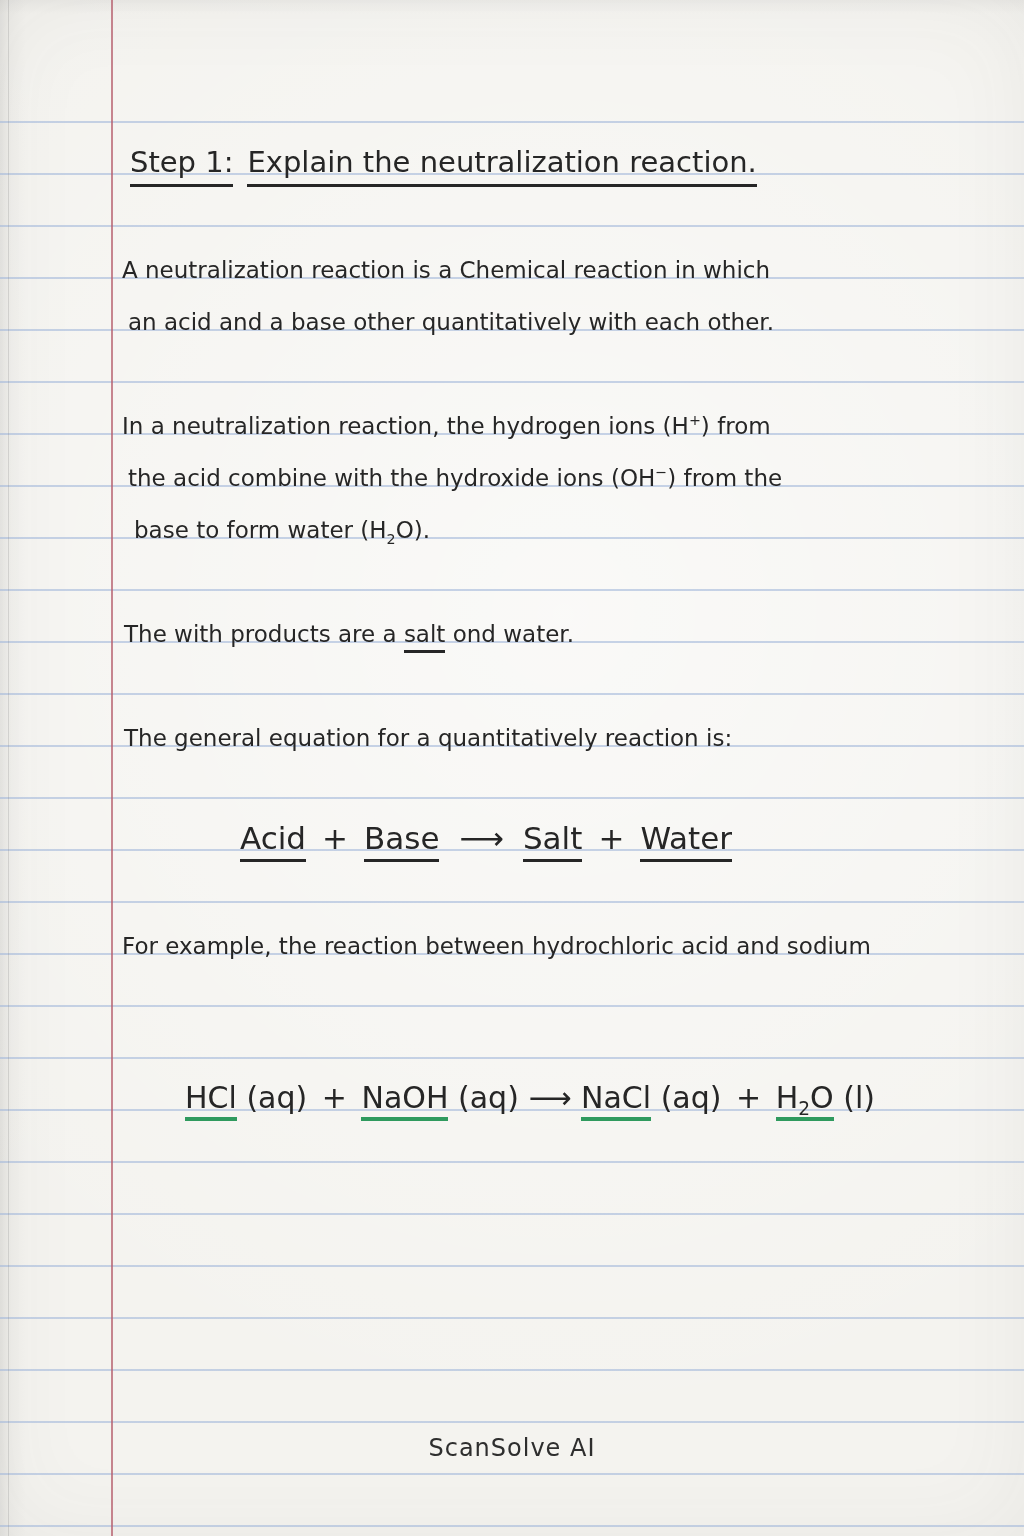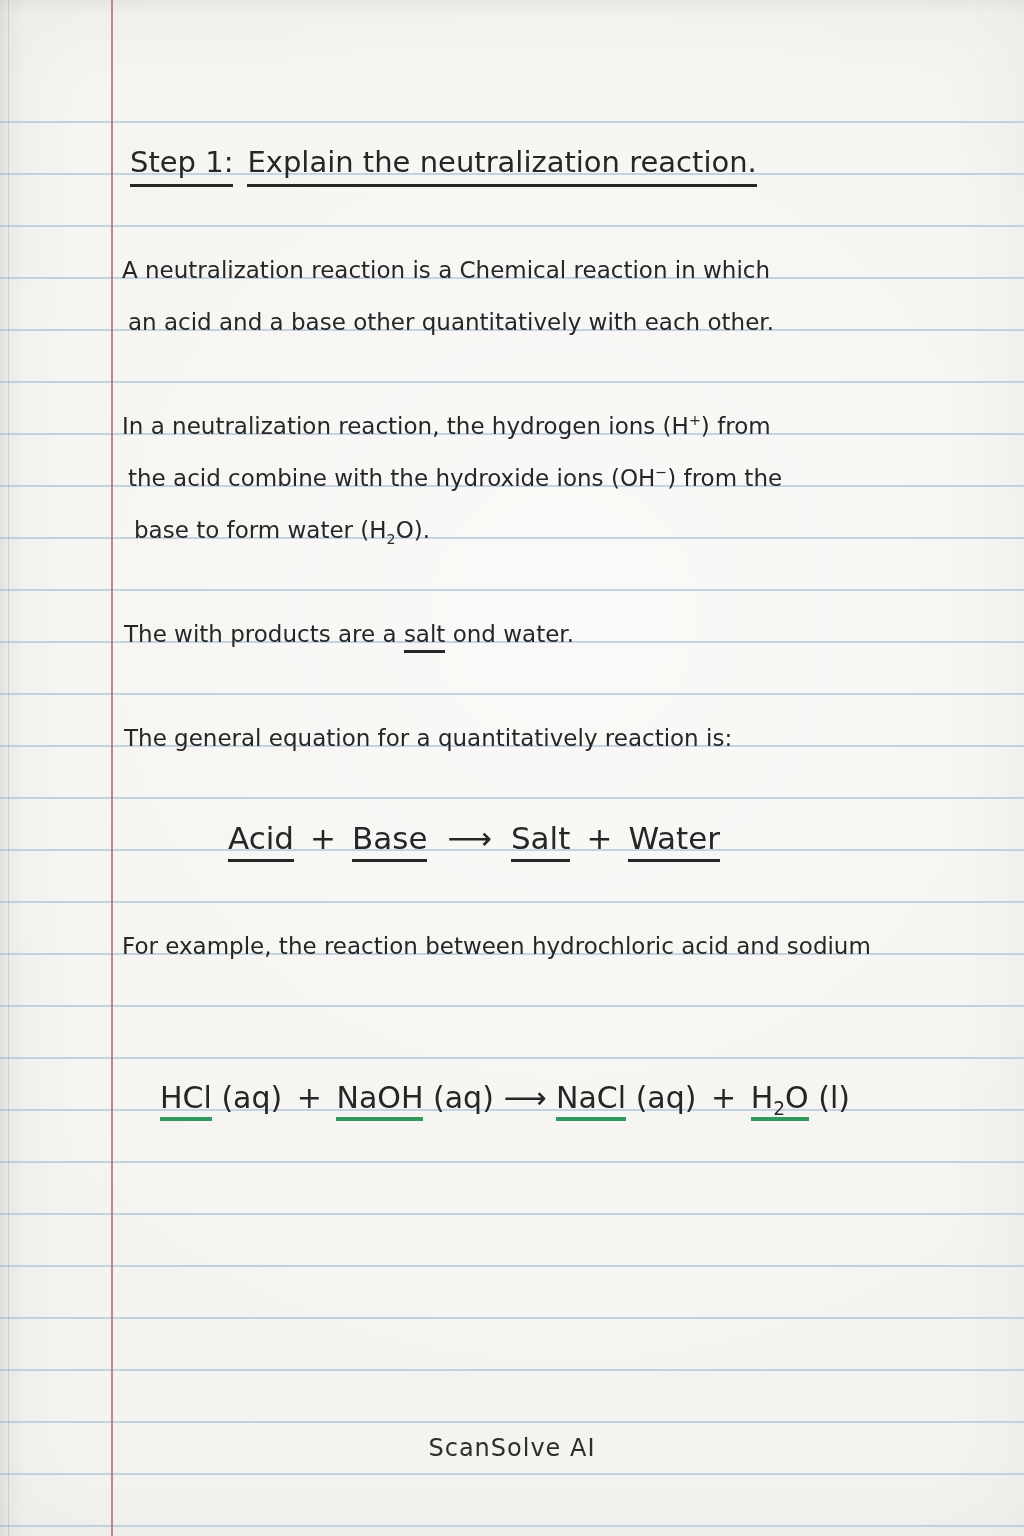--- a/index.html
+++ b/index.html
@@ -55,21 +55,21 @@
   .heading{font-size:29px;}
   .u{
     border-bottom:3px solid var(--ink);
     padding-bottom:3px;
   }
   .heading .u{padding-bottom:5px;}
   .gap-right{margin-right:14px;}
   .eq{font-size:31px;}
   .eq .op{margin:0 16px;}
   .eq .arrow{margin:0 20px;letter-spacing:-1px;}
-  .eq2{font-size:30px;}
+  .eq2{font-size:30px;margin-left:25px;}
   .eq2 .sp{margin:0 5px;}
   .gu{
     border-bottom:4px solid var(--green-underline);
     padding-bottom:2px;
   }
   sup{font-size:0.62em;vertical-align:super;line-height:0;}
   sub{font-size:0.62em;vertical-align:sub;line-height:0;}
   .indent1{padding-left:6px;}
   .indent2{padding-left:12px;}
   .footer{
@@ -106,21 +106,21 @@
   <div class="hw" style="left:124px;top:608px;">
     <span>The with products are a</span>
     <span class="u">salt</span>
     <span>ond water.</span>
   </div>
 
   <div class="hw" style="left:124px;top:712px;">
     <div>The general equation for a quantitatively reaction is:</div>
   </div>
 
-  <div class="hw eq" style="left:228px;top:812px;">
+  <div class="hw eq" style="left:240px;top:812px;">
     <span class="u">Acid</span><span class="op">+</span><span class="u">Base</span><span class="arrow">⟶</span><span class="u">Salt</span><span class="op">+</span><span class="u">Water</span>
   </div>
 
   <div class="hw" style="left:122px;top:920px;">
     <div>For example, the reaction between hydrochloric acid and sodium</div>
   </div>
 
   <div class="hw eq2" style="left:160px;top:1072px;">
     <span class="gu">HCl</span>
     <span>(aq)</span>

